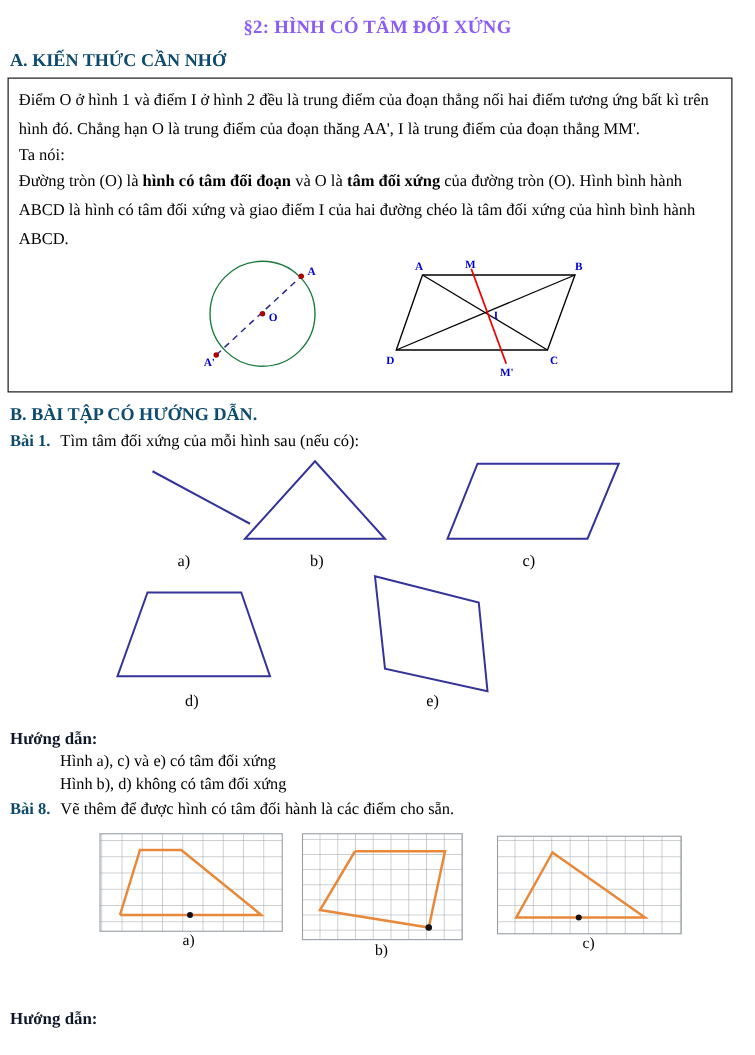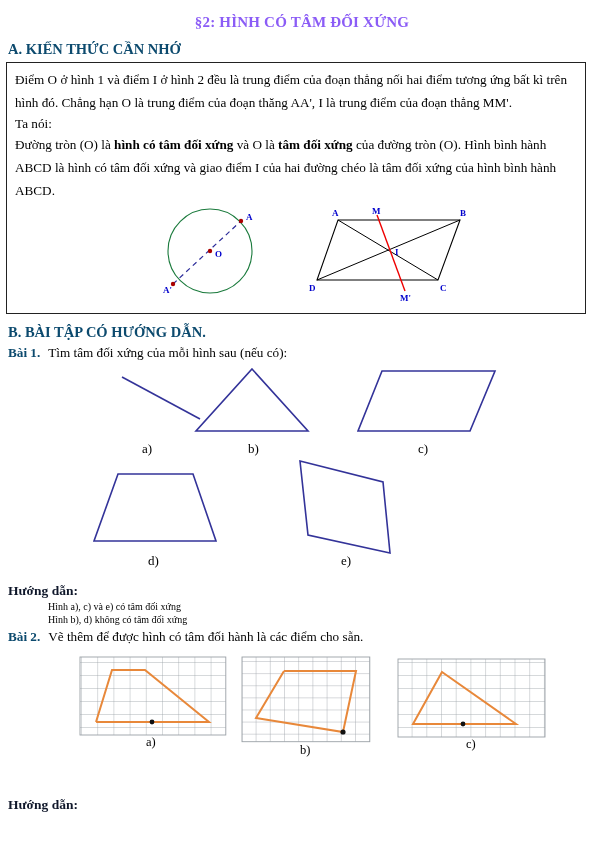--- a/index.html
+++ b/index.html
@@ -76,21 +76,21 @@
     font-size: 13px;
     color: #000;
   }
   .huongdan {
     color: #0f172a;
     font-weight: bold;
     font-size: 13.5px;
     margin: 2px 0 2px 8px;
   }
   .hd-item {
-    font-size: 10px;
+    font-size: 13px;
     margin: 2px 0 2px 48px;
   }
   .grids-row {
     position: relative;
     width: 604px;
     height: 120px;
     margin-top: 4px;
   }
   .grid-caption {
     position: absolute;
@@ -104,21 +104,21 @@
 
 <div class="page">
 
   <div class="doc-title">§2: HÌNH CÓ TÂM ĐỐI XỨNG</div>
 
   <div class="section-heading">A. KIẾN THỨC CẦN NHỚ</div>
 
   <div class="theory-box">
     <p>Điểm O ở hình 1 và điểm I ở hình 2 đều là trung điểm của đoạn thẳng nối hai điểm tương ứng bất kì trên hình đó. Chẳng hạn O là trung điểm của đoạn thăng AA', I là trung điểm của đoạn thẳng MM'.</p>
     <div class="ta-noi">Ta nói:</div>
-    <p><span>Đường tròn (O) là </span><span class="bold-inline">hình có tâm đối xứng</span><span> và O là </span><span class="bold-inline">tâm đối xứng</span><span> của đường tròn (O). Hình bình hành ABCD là hình có tâm đối xứng và giao điểm I của hai đường chéo là tâm đối xứng của hình bình hành ABCD.</span></p>
+    <p><span>Đường tròn (O) là </span><span class="bold-inline">hình có tâm đối đoạn</span><span> và O là </span><span class="bold-inline">tâm đối xứng</span><span> của đường tròn (O). Hình bình hành ABCD là hình có tâm đối xứng và giao điểm I của hai đường chéo là tâm đối xứng của hình bình hành ABCD.</span></p>
 
     <div class="figs-row">
 
       <div class="fig-circle">
         <svg width="120" height="95" viewBox="0 0 120 95">
           <circle cx="55" cy="46" r="42" fill="none" stroke="#1a7a3c" stroke-width="1.1"></circle>
           <line x1="18" y1="79" x2="86" y2="16" stroke="#2a2a99" stroke-width="1.2" stroke-dasharray="5,4"></line>
           <circle cx="55" cy="46" r="2.2" fill="#aa0000"></circle>
           <circle cx="86" cy="16" r="2.2" fill="#aa0000"></circle>
           <circle cx="18" cy="79" r="2.2" fill="#aa0000"></circle>
@@ -172,21 +172,21 @@
     <div class="shape-caption" style="left:418px; top:80px;">c)</div>
     <div class="shape-caption" style="left:148px; top:192px;">d)</div>
     <div class="shape-caption" style="left:341px; top:192px;">e)</div>
   </div>
 
   <div class="huongdan">Hướng dẫn:</div>
   <div class="hd-item">Hình a), c) và e) có tâm đối xứng</div>
   <div class="hd-item">Hình b), d) không có tâm đối xứng</div>
 
   <div class="exercise-line">
-    <span class="ex-label">Bài 2.</span><span class="ex-text">Vẽ thêm để được hình có tâm đối hành là các điểm cho sẵn.</span>
+    <span class="ex-label">Bài 8.</span><span class="ex-text">Vẽ thêm để được hình có tâm đối hành là các điểm cho sẵn.</span>
   </div>
 
   <div class="grids-row">
     <svg width="604" height="120" viewBox="0 0 604 120" style="position:absolute;top:0;left:0;">
       <defs>
         <pattern id="gridA" width="16.2" height="13" patternUnits="userSpaceOnUse">
           <path d="M 16.2 0 L 0 0 0 13" fill="none" stroke="#9aa0a6" stroke-width="0.8"></path>
         </pattern>
         <pattern id="gridB" width="14.2" height="12.1" patternUnits="userSpaceOnUse">
           <path d="M 14.2 0 L 0 0 0 12.1" fill="none" stroke="#9aa0a6" stroke-width="0.8"></path>

